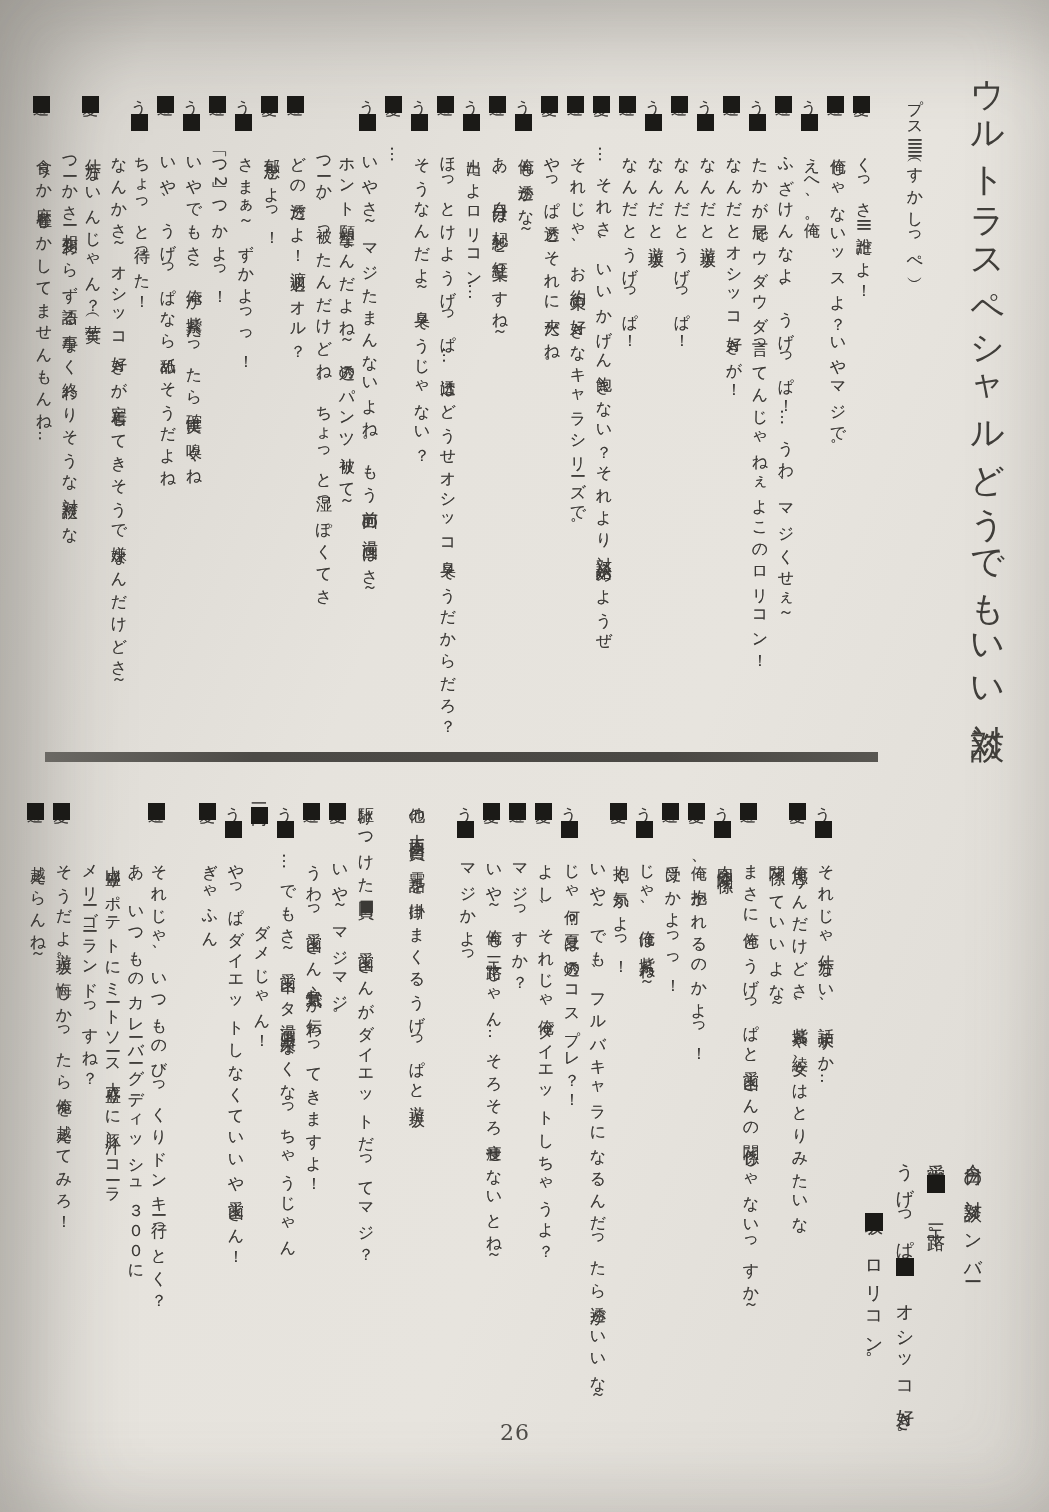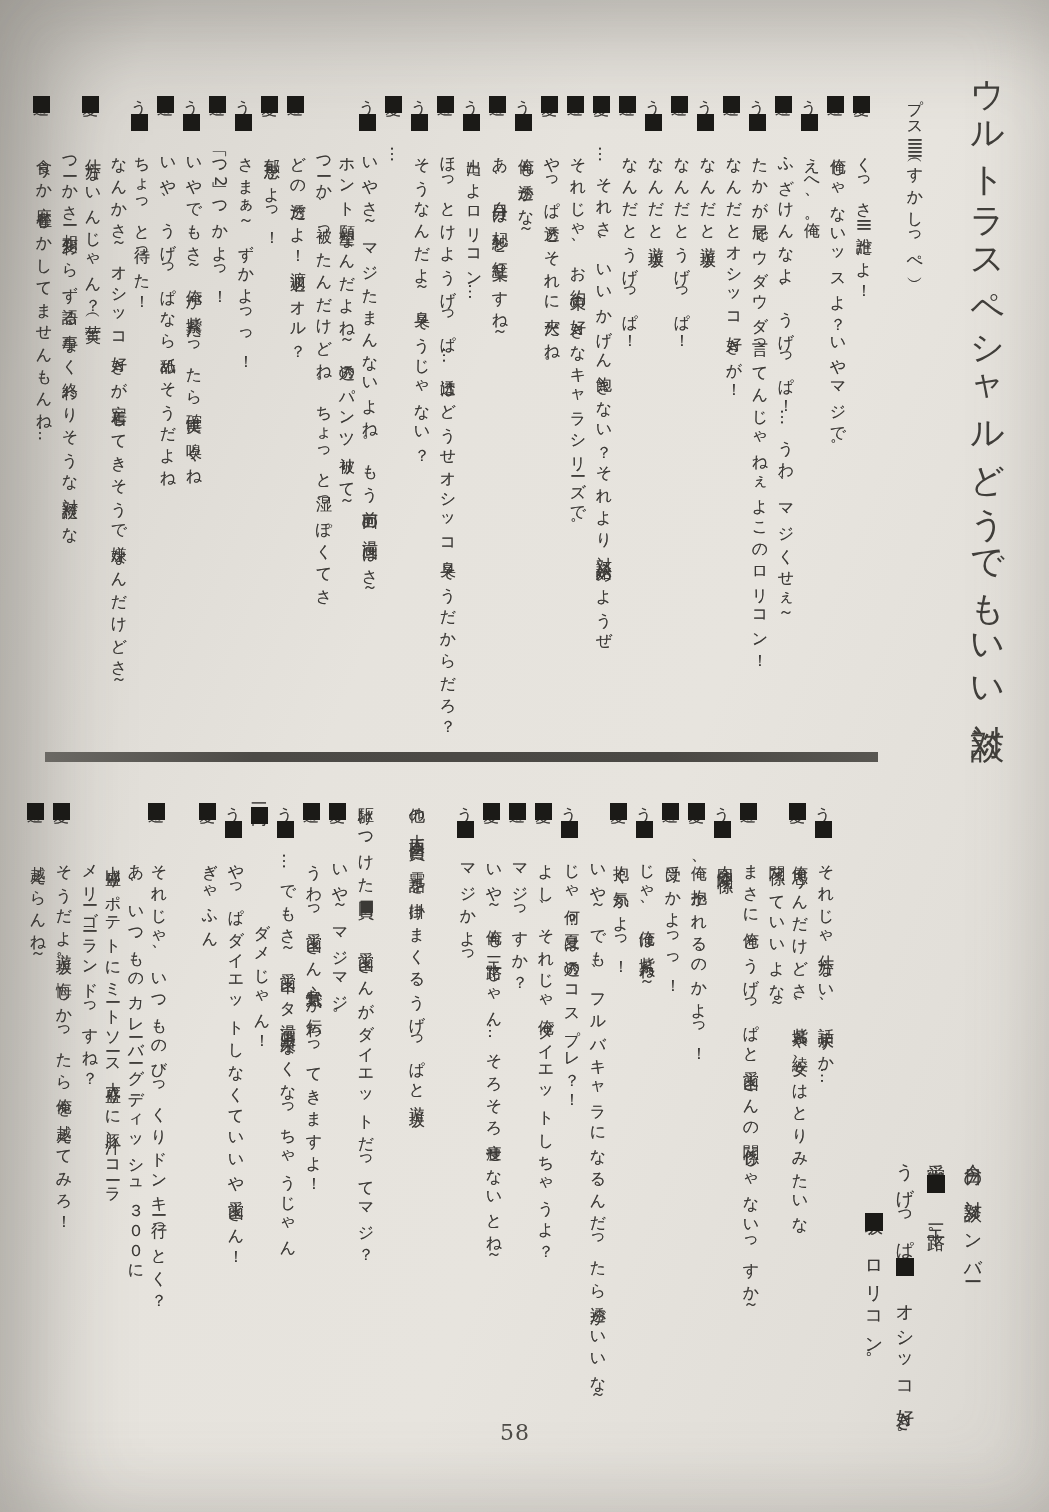--- a/index.html
+++ b/index.html
@@ -137,15 +137,15 @@
       <div class="speech"><span class="spk"><span>遊</span><span class="sq"></span></span><span class="txt">越えらんね～</span></div>
     </div>
 
   <div class="members" id="members">
     <div class="mline mheading">今日の対談メンバー</div>
   <div class="mline"><span>愛山寿一</span><span class="sq"></span><span class="mgap"></span><span>三十路。</span></div>
       <div class="mline"><span>うげっぱ</span><span class="sq"></span><span class="mgap"></span><span>オシッコ好き。</span></div>
       <div class="mline indent"><span>遊坂</span><span class="sq"></span><span class="mgap"></span><span>ロリコン。</span></div>
     </div>
 
-  <div class="pagenum">58</div>
+  <div class="pagenum">26</div>
 
 </div>
 
 </body></html>

